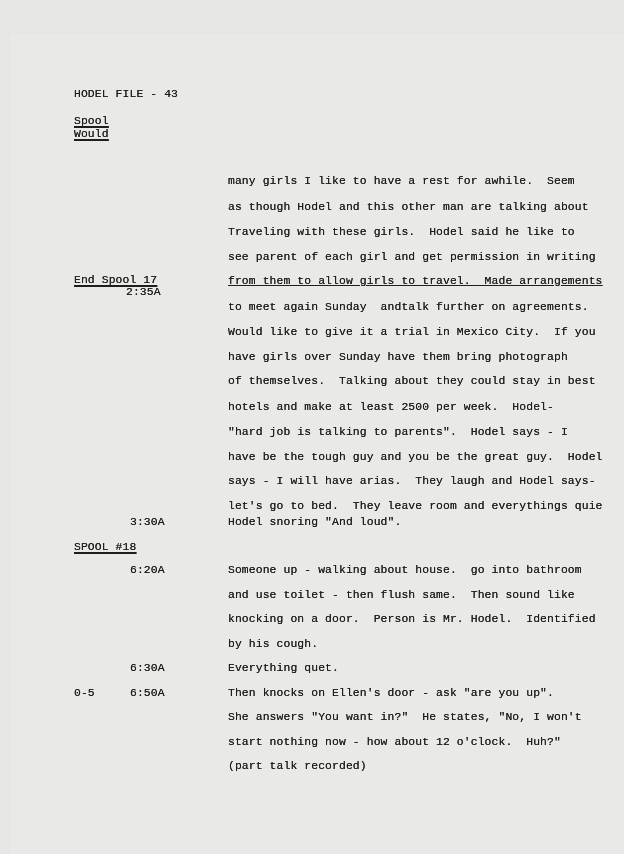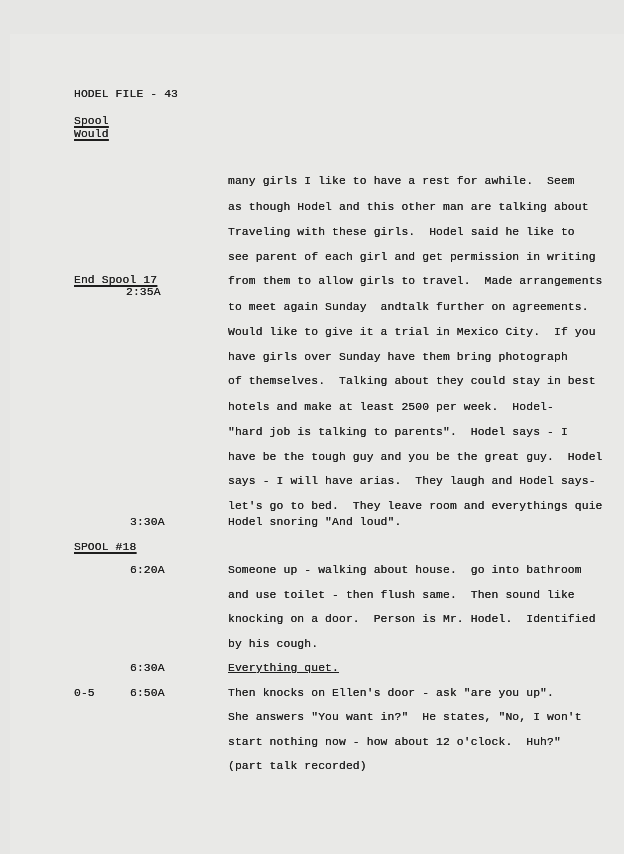--- a/index.html
+++ b/index.html
@@ -69,35 +69,35 @@
 
   <div class="tw" style="left:120px; top:627px;">6:30A</div>
 
   <div class="tw" style="left:64px; top:652px;">0-5</div>
   <div class="tw" style="left:120px; top:652px;">6:50A</div>
 
   <div class="tw" style="left:218px; top:140px;">many girls I like to have a rest for awhile.  Seem</div>
   <div class="tw" style="left:218px; top:166px;">as though Hodel and this other man are talking about</div>
   <div class="tw" style="left:218px; top:191px;">Traveling with these girls.  Hodel said he like to</div>
   <div class="tw" style="left:218px; top:216px;text-align:center;">see parent of each girl and get permission in writing</div>
-  <div class="tw" style="left:218px; top:240px;">from them to allow girls to travel.  Made arrangements</div>
+  <div class="tw" style="left:218px; top:240px;text-decoration:underline;">from them to allow girls to travel.  Made arrangements</div>
   <div class="tw" style="left:218px; top:266px;">to meet again Sunday  andtalk further on agreements.</div>
   <div class="tw" style="left:218px; top:291px;">Would like to give it a trial in Mexico City.  If you</div>
   <div class="tw" style="left:218px; top:316px;">have girls over Sunday have them bring photograph</div>
   <div class="tw" style="left:218px; top:340px;">of themselves.  Talking about they could stay in best</div>
   <div class="tw" style="left:218px; top:366px;">hotels and make at least 2500 per week.  Hodel-</div>
   <div class="tw" style="left:218px; top:391px;">"hard job is talking to parents".  Hodel says - I</div>
   <div class="tw" style="left:218px; top:416px;">have be the tough guy and you be the great guy.  Hodel</div>
   <div class="tw" style="left:218px; top:440px;">says - I will have arias.  They laugh and Hodel says-</div>
   <div class="tw" style="left:218px; top:465px;">let's go to bed.  They leave room and everythings quie</div>
   <div class="tw" style="left:218px; top:481px;">Hodel snoring "And loud".</div>
   <div class="tw" style="left:218px; top:529px;">Someone up - walking about house.  go into bathroom</div>
   <div class="tw" style="left:218px; top:554px;">and use toilet - then flush same.  Then sound like</div>
   <div class="tw" style="left:218px; top:578px;">knocking on a door.  Person is Mr. Hodel.  Identified</div>
   <div class="tw" style="left:218px; top:603px;">by his cough.</div>
-  <div class="tw" style="left:218px; top:627px;text-decoration:underline;">Everything quet.</div>
+  <div class="tw" style="left:218px; top:627px;">Everything quet.</div>
   <div class="tw" style="left:218px; top:652px;">Then knocks on Ellen's door - ask "are you up".</div>
   <div class="tw" style="left:218px; top:676px;">She answers "You want in?"  He states, "No, I won't</div>
   <div class="tw" style="left:218px; top:701px;">start nothing now - how about 12 o'clock.  Huh?"</div>
   <div class="tw" style="left:218px; top:725px;">(part talk recorded)</div>
 
   <div class="watermark">LADailyMirror.com</div>
 </div>
 
 </body></html>

